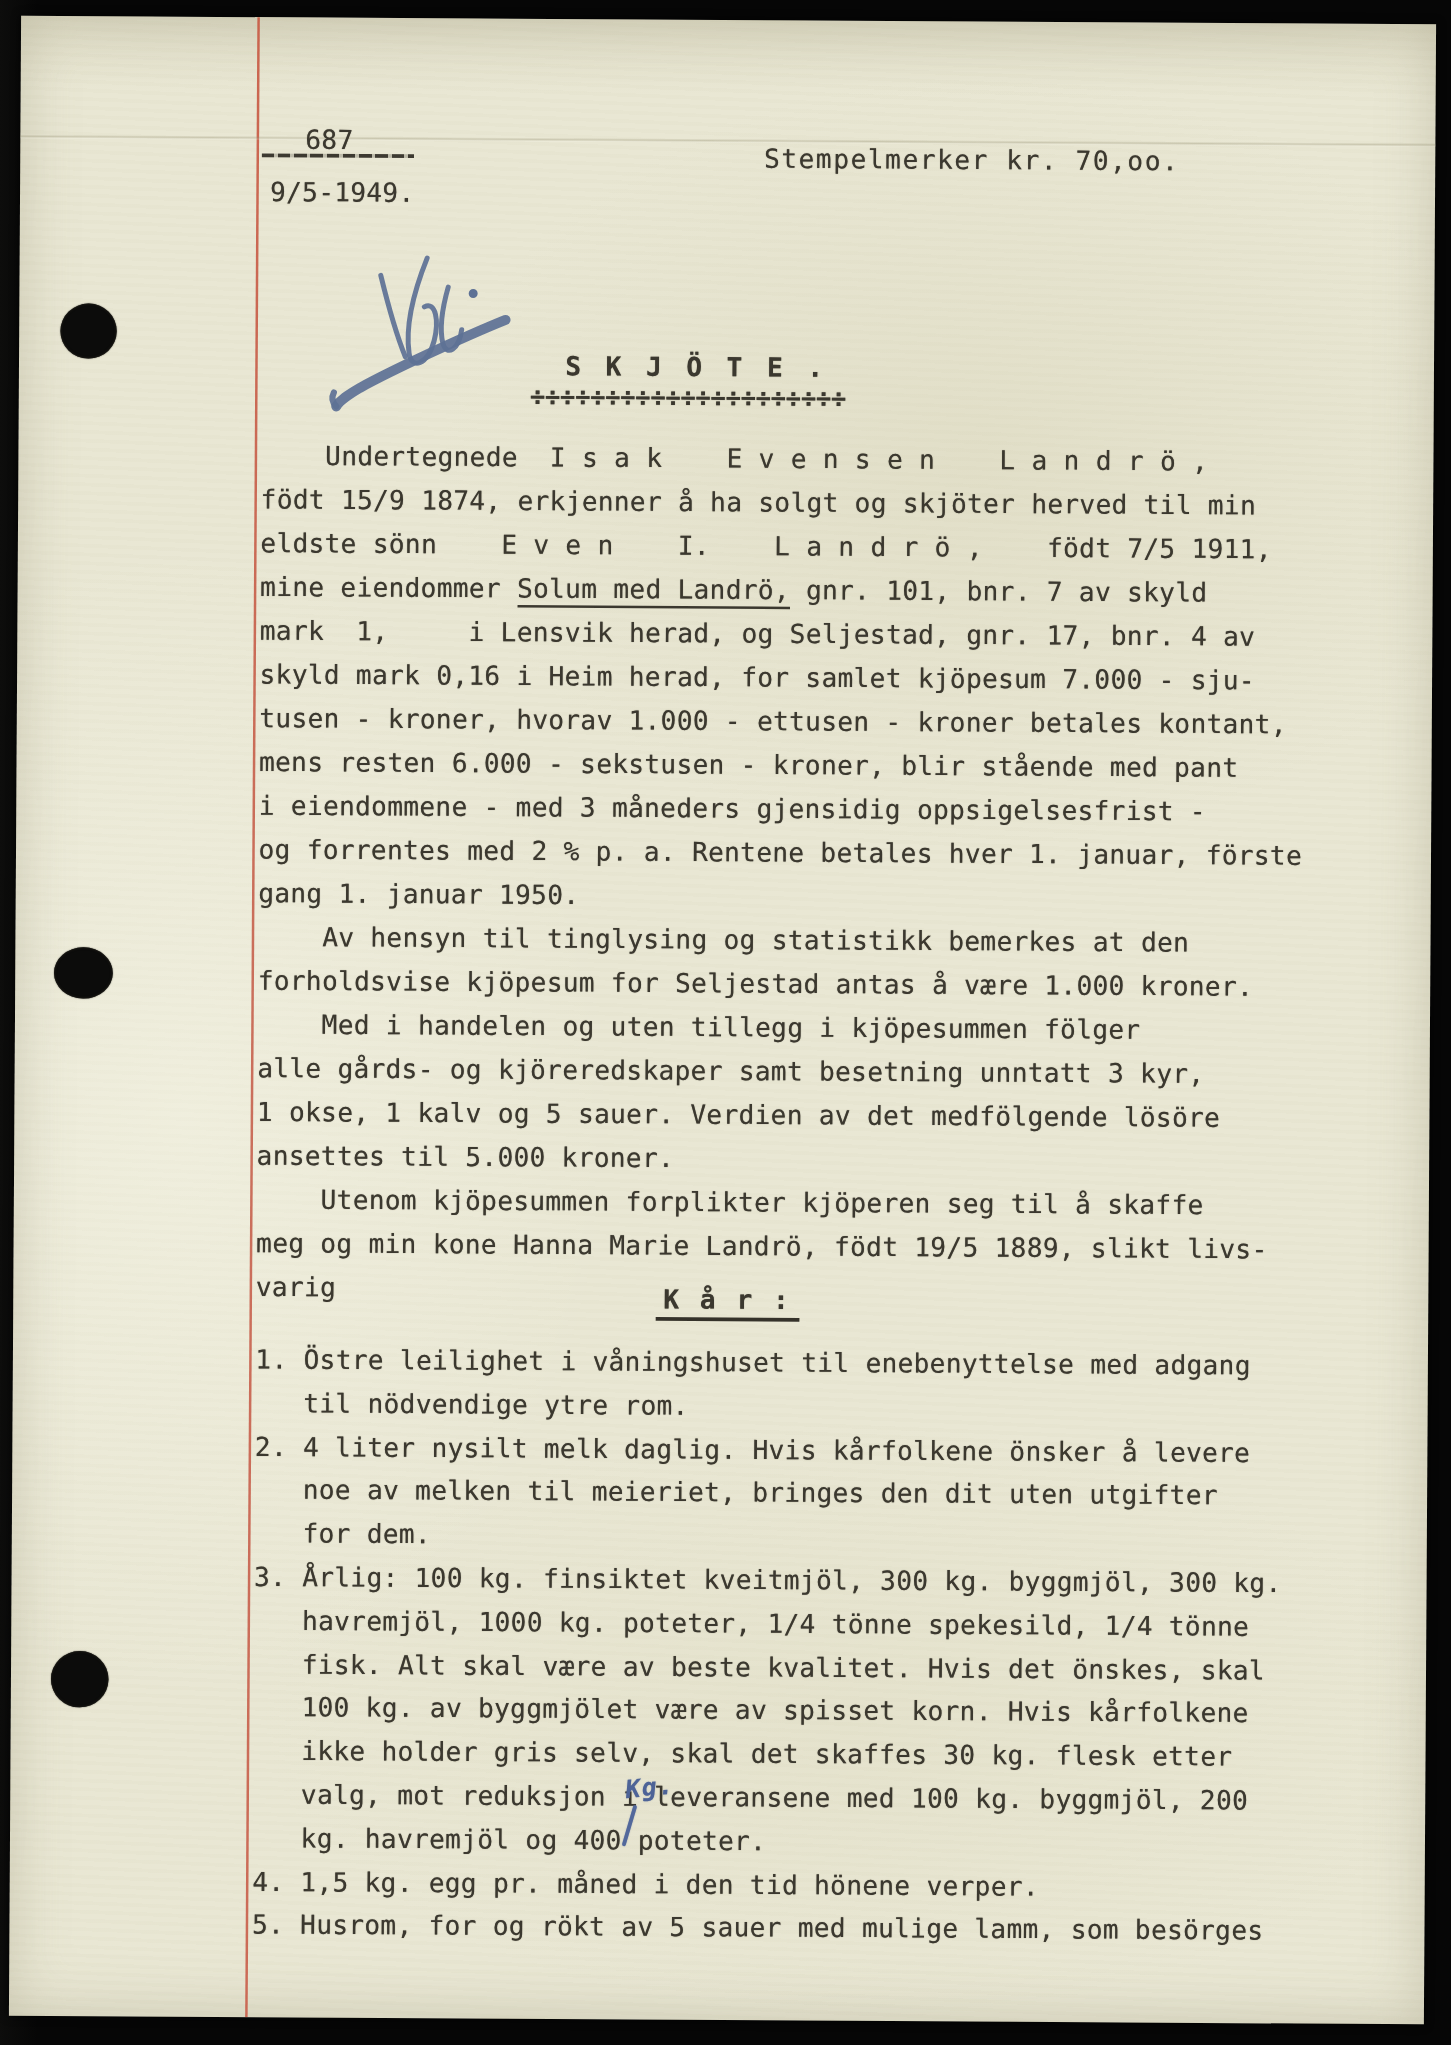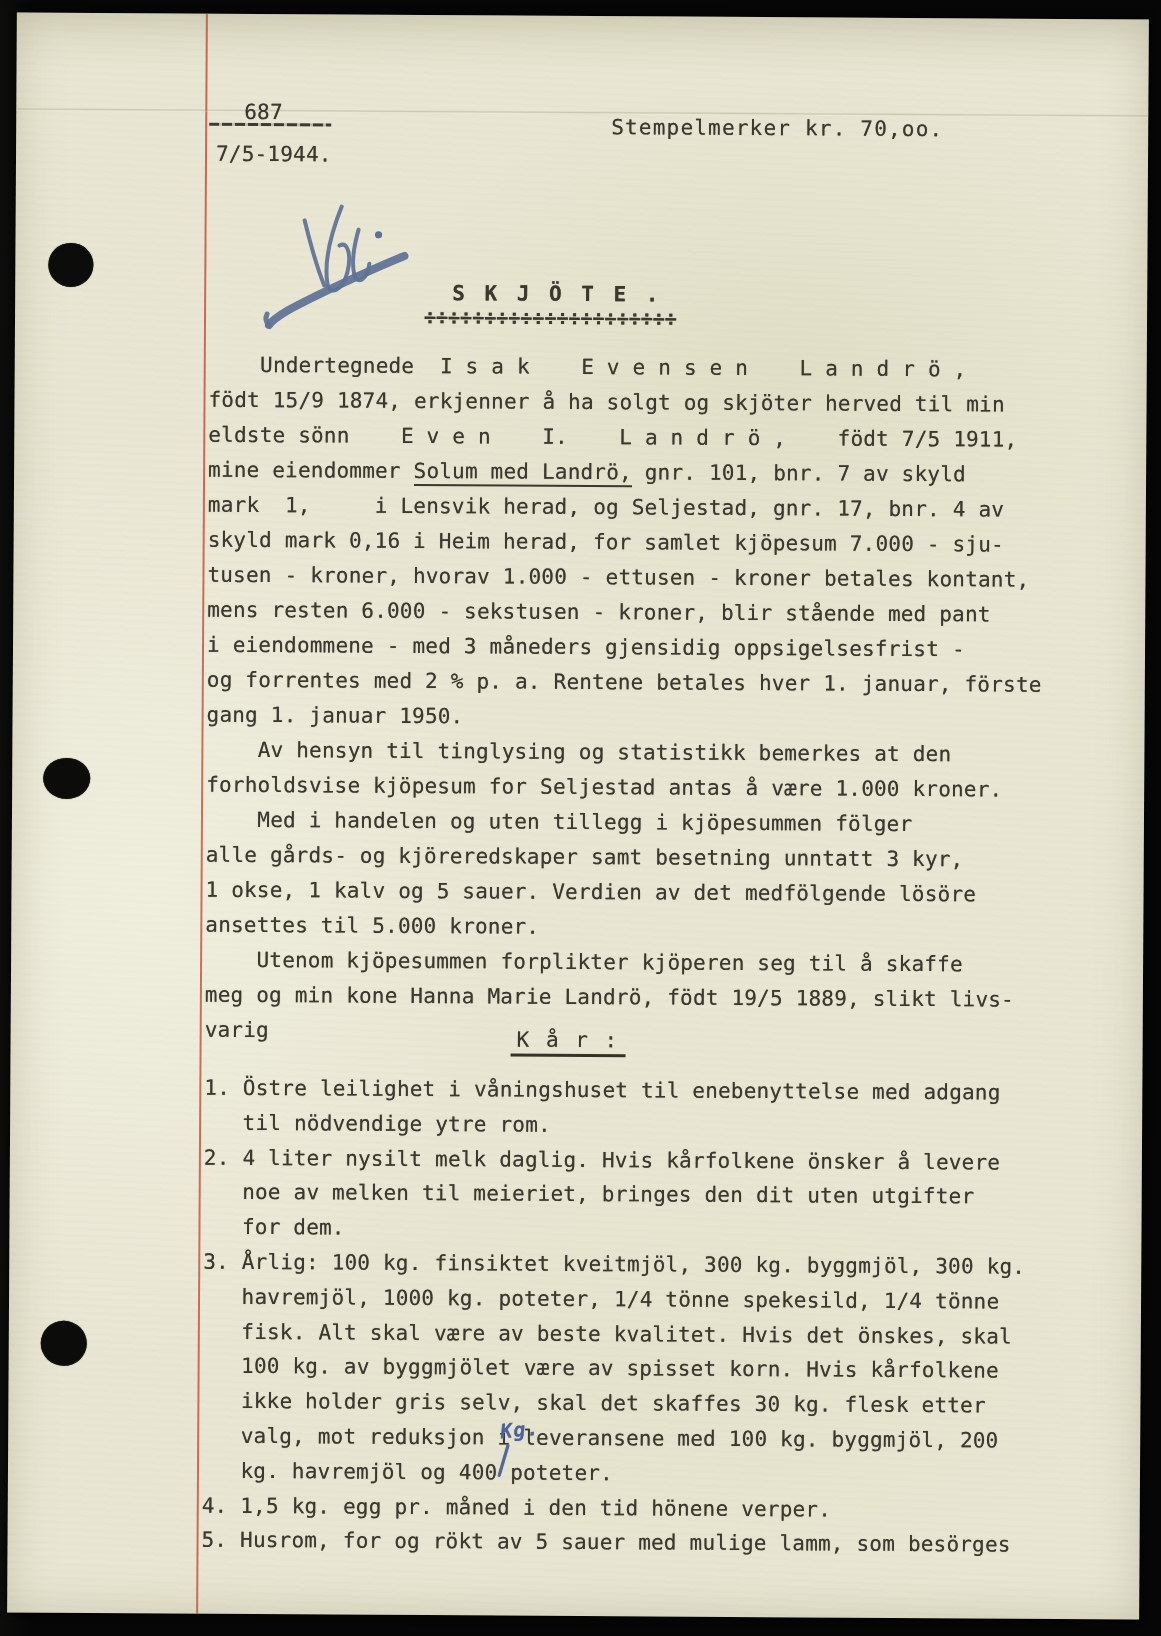--- a/index.html
+++ b/index.html
@@ -35,21 +35,21 @@
   #journal-number{position:absolute;left:228px;top:74px;margin-top:12px;}
   #journal-underline{position:absolute;left:193px;top:109px;width:122px;height:3px;
     background:repeating-linear-gradient(90deg,#3d3a31 0 10px, rgba(61,58,49,0.25) 10px 13px);}
   #doc-date{position:absolute;left:200px;top:128px;}
   #stamp-note{position:absolute;left:595px;top:99px;letter-spacing:1.2px;}
   #deed-title{position:absolute;left:437px;top:266px;letter-spacing:3.5px;font-weight:bold;}
   #title-underline{position:absolute;left:409px;top:290px;font-size:20px;letter-spacing:0;font-weight:bold;}
   #deed-body{position:absolute;left:194px;top:334px;}
   #deed-body .line{height:35px;line-height:35px;}
   .u-seg{border-bottom:2px solid #3b382f;padding-bottom:1px;}
-  #kar-heading{position:absolute;left:500px;top:1012px;letter-spacing:2px;font-weight:normal;
+  #kar-heading{position:absolute;left:514px;top:1012px;letter-spacing:2px;font-weight:bold;
     border-bottom:3px solid #35322a;padding:0 6px 2px 6px;}
   #kar-list{position:absolute;left:194px;top:1057px;}
   #kar-list .line{height:34.8px;line-height:34.8px;}
   #kg-insert{position:absolute;left:492px;top:1402px;font-size:20px;font-weight:bold;
     font-style:italic;transform:rotate(-6deg);color:#4d6397;letter-spacing:1px;
     text-shadow:0 0 1px rgba(77,99,151,0.5);}
   #kg-slash{position:absolute;left:494px;top:1428px;width:3px;height:34px;border-radius:2px;
     background:#52689b;transform:rotate(16deg);box-shadow:0 0 1px rgba(77,99,151,0.6);}
   #initials-svg{position:absolute;left:205px;top:170px;}
 </style>
@@ -61,21 +61,21 @@
 <div id="paper">
   <div id="margin-line"></div>
   <div class="crease" style="top:95px;"></div>
 
   <div class="hole" style="left:33px;top:230px;width:45px;height:44px;"></div>
   <div class="hole" style="left:31px;top:745px;width:47px;height:41px;"></div>
   <div class="hole" style="left:32px;top:1308px;width:46px;height:45px;"></div>
 
   <div id="journal-number" class="typed">687</div>
   <div id="journal-underline"></div>
-  <div id="doc-date" class="typed">7/5-1944.</div>
+  <div id="doc-date" class="typed">9/5-1949.</div>
   <div id="stamp-note" class="typed">Stempelmerker kr. 70,oo.</div>
 
   <svg id="initials-svg" width="205" height="160" viewBox="0 0 205 160">
     <g fill="none" stroke="#5d7195" stroke-linecap="round" stroke-opacity="0.92">
       <path d="M84,36 C90,60 97,84 104,101" stroke-width="4"></path>
       <path d="M121,22 C110,50 104,78 107,98 C109,112 122,107 127,88 C131,72 128,56 119,61" stroke-width="4"></path>
       <path d="M138,45 C133,63 131,78 134,90 C137,101 147,95 149,79" stroke-width="4"></path>
       <circle cx="158" cy="50" r="3.6" fill="#5d7195" stroke="none"></circle>
       <path d="M184,71 C150,85 93,112 68,126 C58,132 52,136 49,141" stroke-width="8"></path>
       <path d="M49,141 C46,138 45,134 47,130" stroke-width="5"></path>

